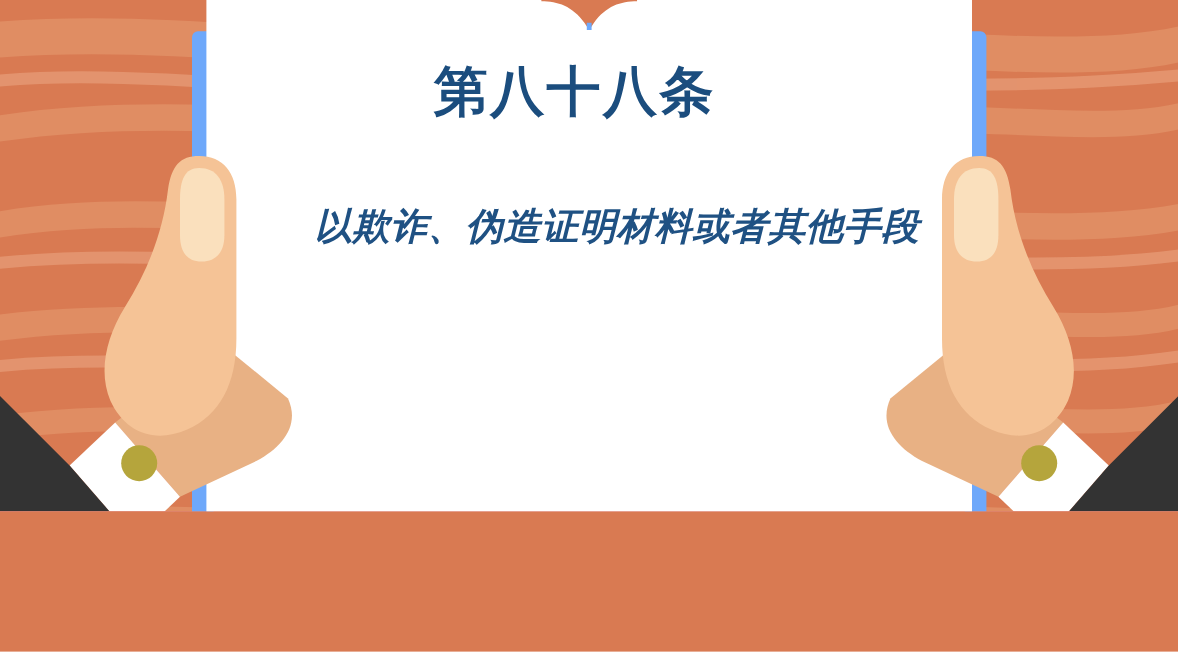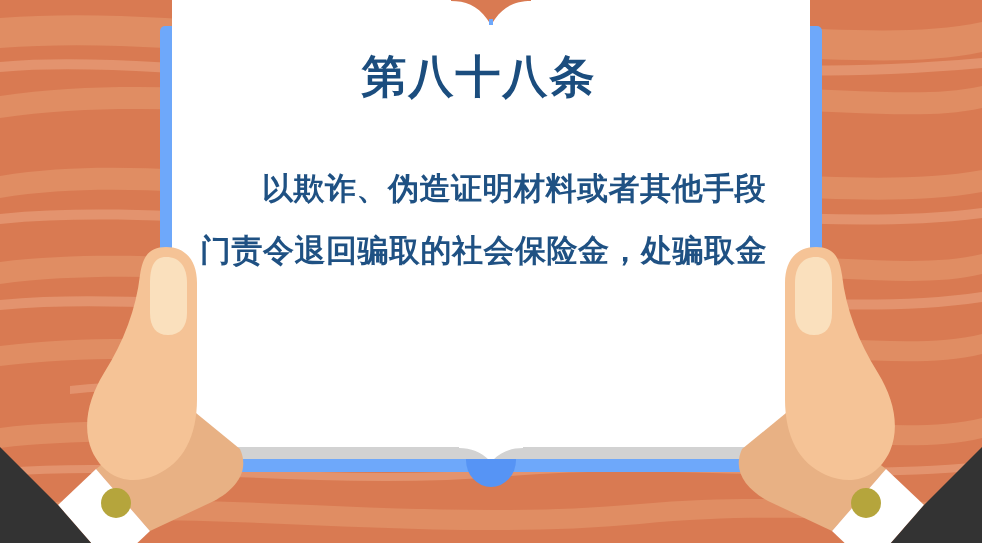--- a/index.html
+++ b/index.html
@@ -11,21 +11,21 @@
     width: 982px;
     height: 543px;
     overflow: hidden;
     font-family: "Liberation Sans", "DejaVu Sans", sans-serif;
     background: #d97a52;
   }
 
   #scene {
     position: relative;
     width: 982px;
-    height: 543px;
+    height: 426px;
     overflow: hidden;
     background: #f0abfc;
   }
 
   
   #wood-bg {
     position: absolute;
     inset: 0;
     width: 982px;
     height: 543px;
@@ -136,20 +136,21 @@
     color: #1b4d7e;
     line-height: 1;
     white-space: nowrap;
   }
 
   #article-body {
     position: absolute;
     left: 10px;
     top: 158px;
     width: 560px;
+    font-style: italic;
   }
   .body-line {
     font-size: 31px;
     font-weight: bold;
     color: #1f5183;
     line-height: 62px;
     letter-spacing: 0.5px;
     white-space: nowrap;
   }
   .body-line.indented {
@@ -211,21 +212,20 @@
       <path d="M0,0 L64,0 L64,4 C52,4 42,8 34,16 L32,18 L30,16 C22,8 12,4 0,4 Z" fill="#ffffff"></path>
     </svg>
 
     <div id="spine-tab"></div>
 
     <div id="page-content">
       <div id="article-title">第八十八条</div>
 
       <div id="article-body">
         <div class="body-line indented">以欺诈、伪造证明材料或者其他手段</div>
-        <div class="body-line">门责令退回骗取的社会保险金，处骗取金</div>
       </div>
     </div>
   </div>
 
   <div class="hand-group left">
     <svg class="hand-svg" viewBox="0 0 300 330">
 
       <path d="M196,200 L240,236 C250,258 236,276 214,288 L150,318 L96,256 L150,214 Z" fill="#e8b184"></path>
 
       <path d="M166,34 C186,34 197,48 197,70 L197,186 C197,224 183,250 156,262

